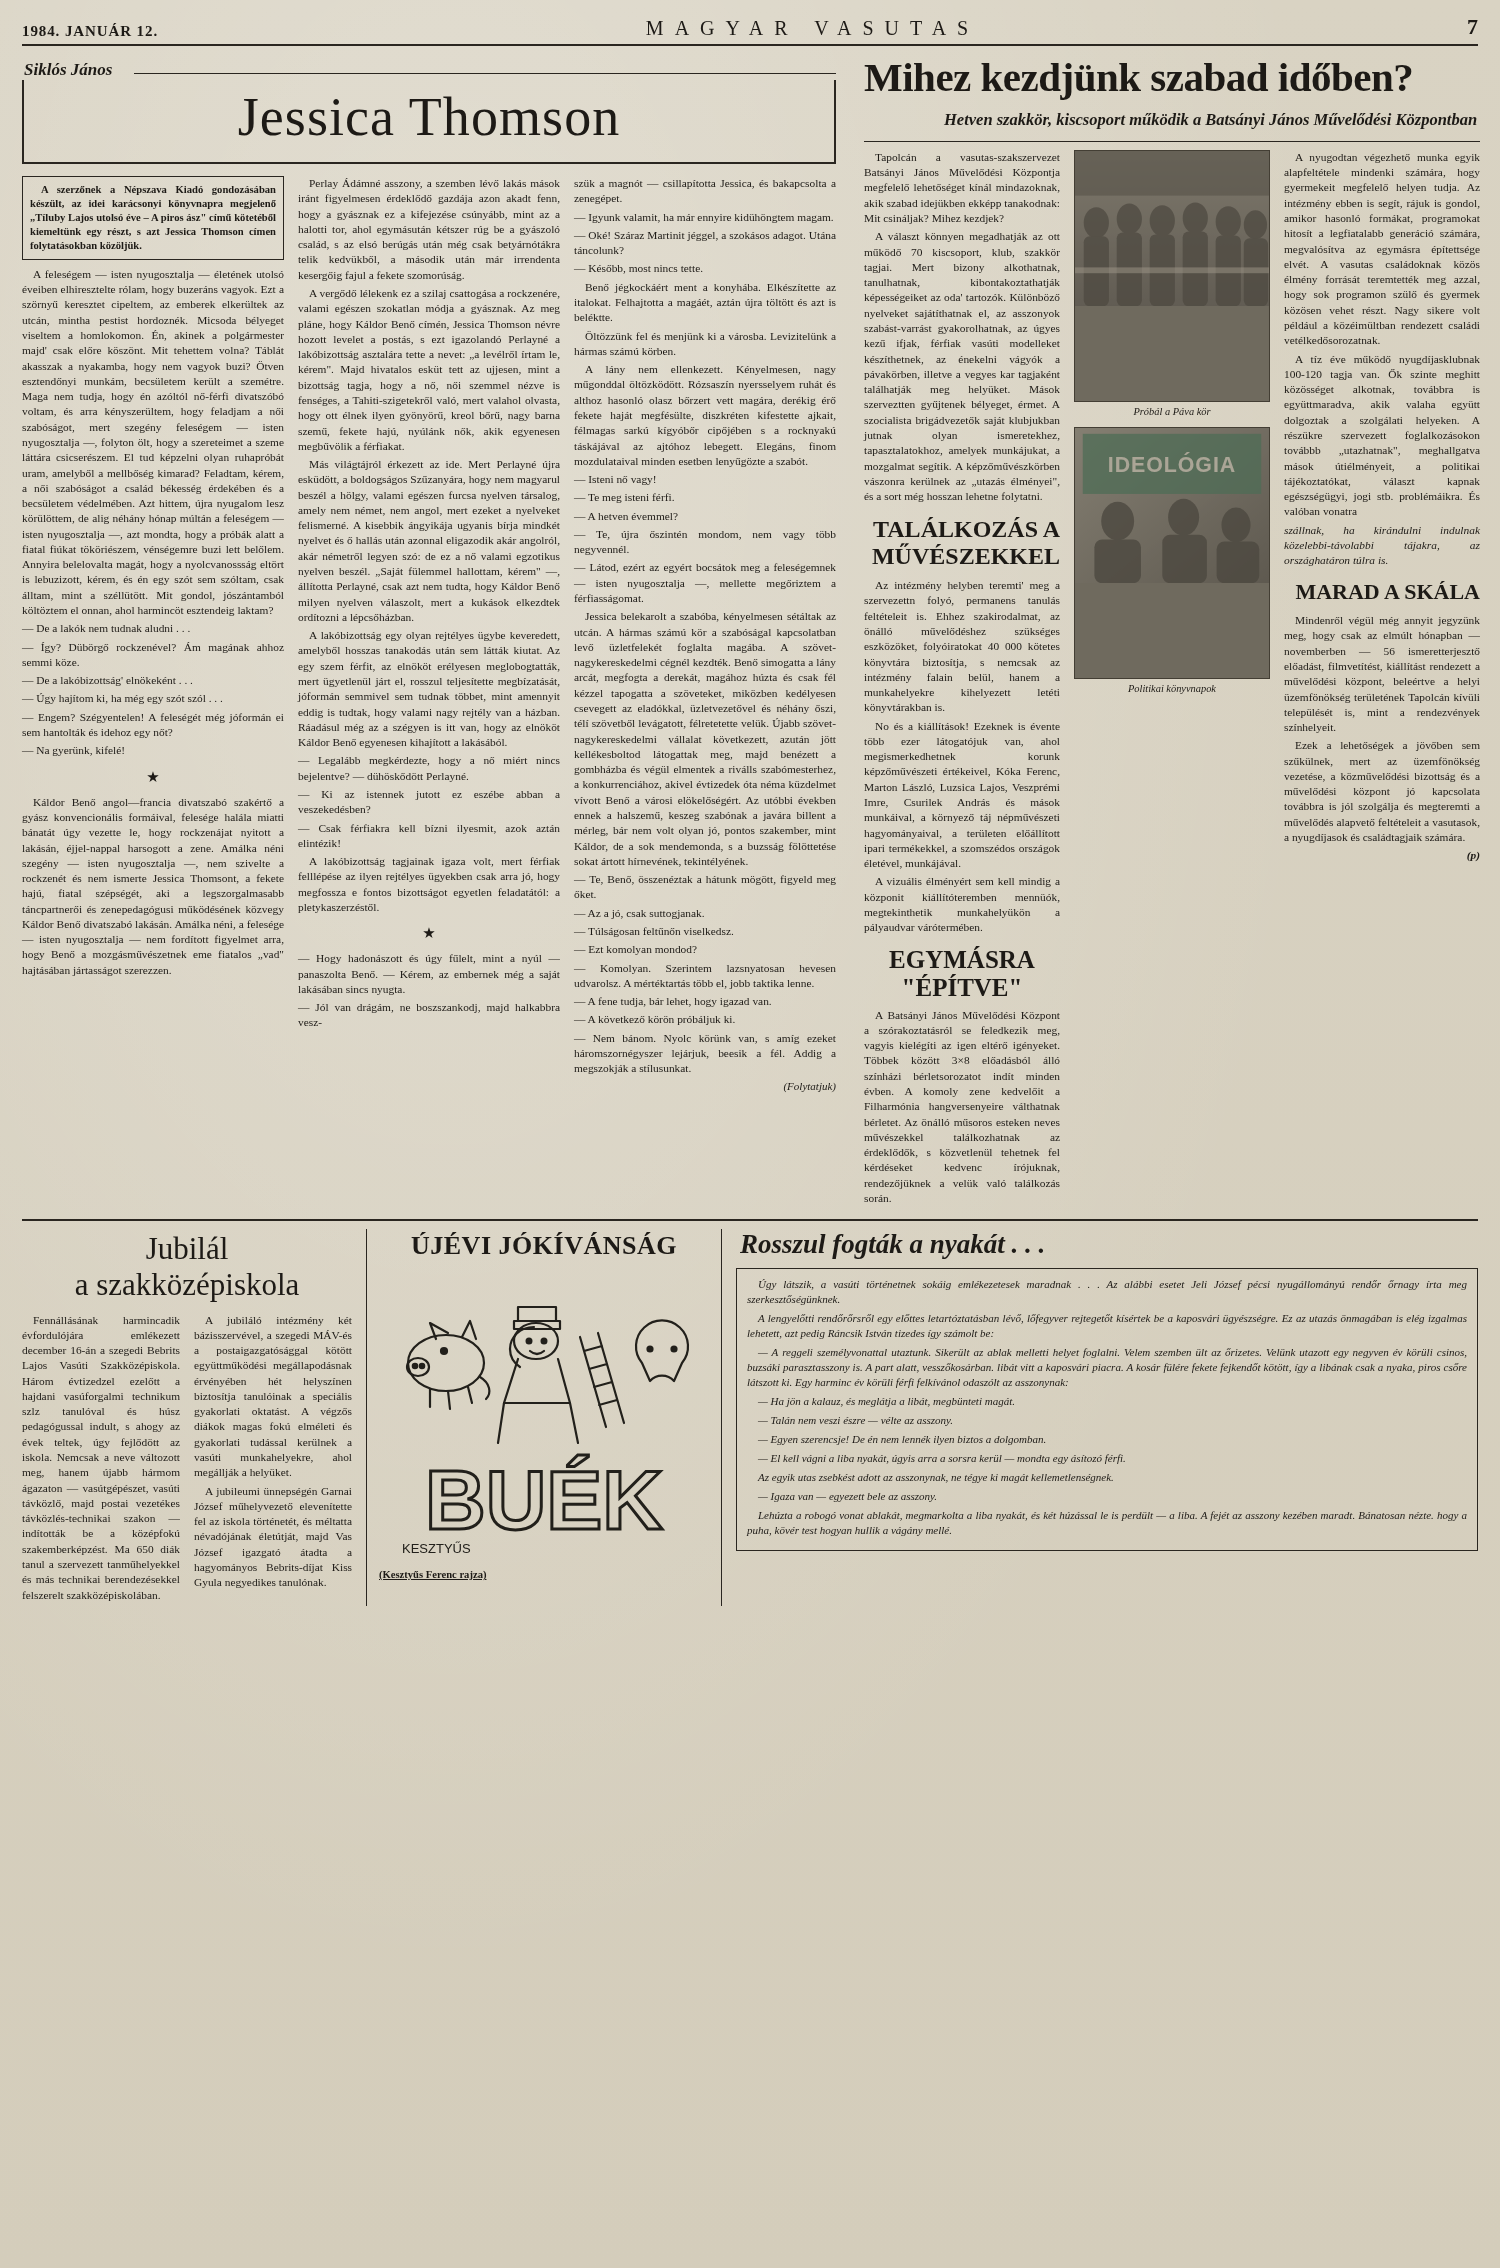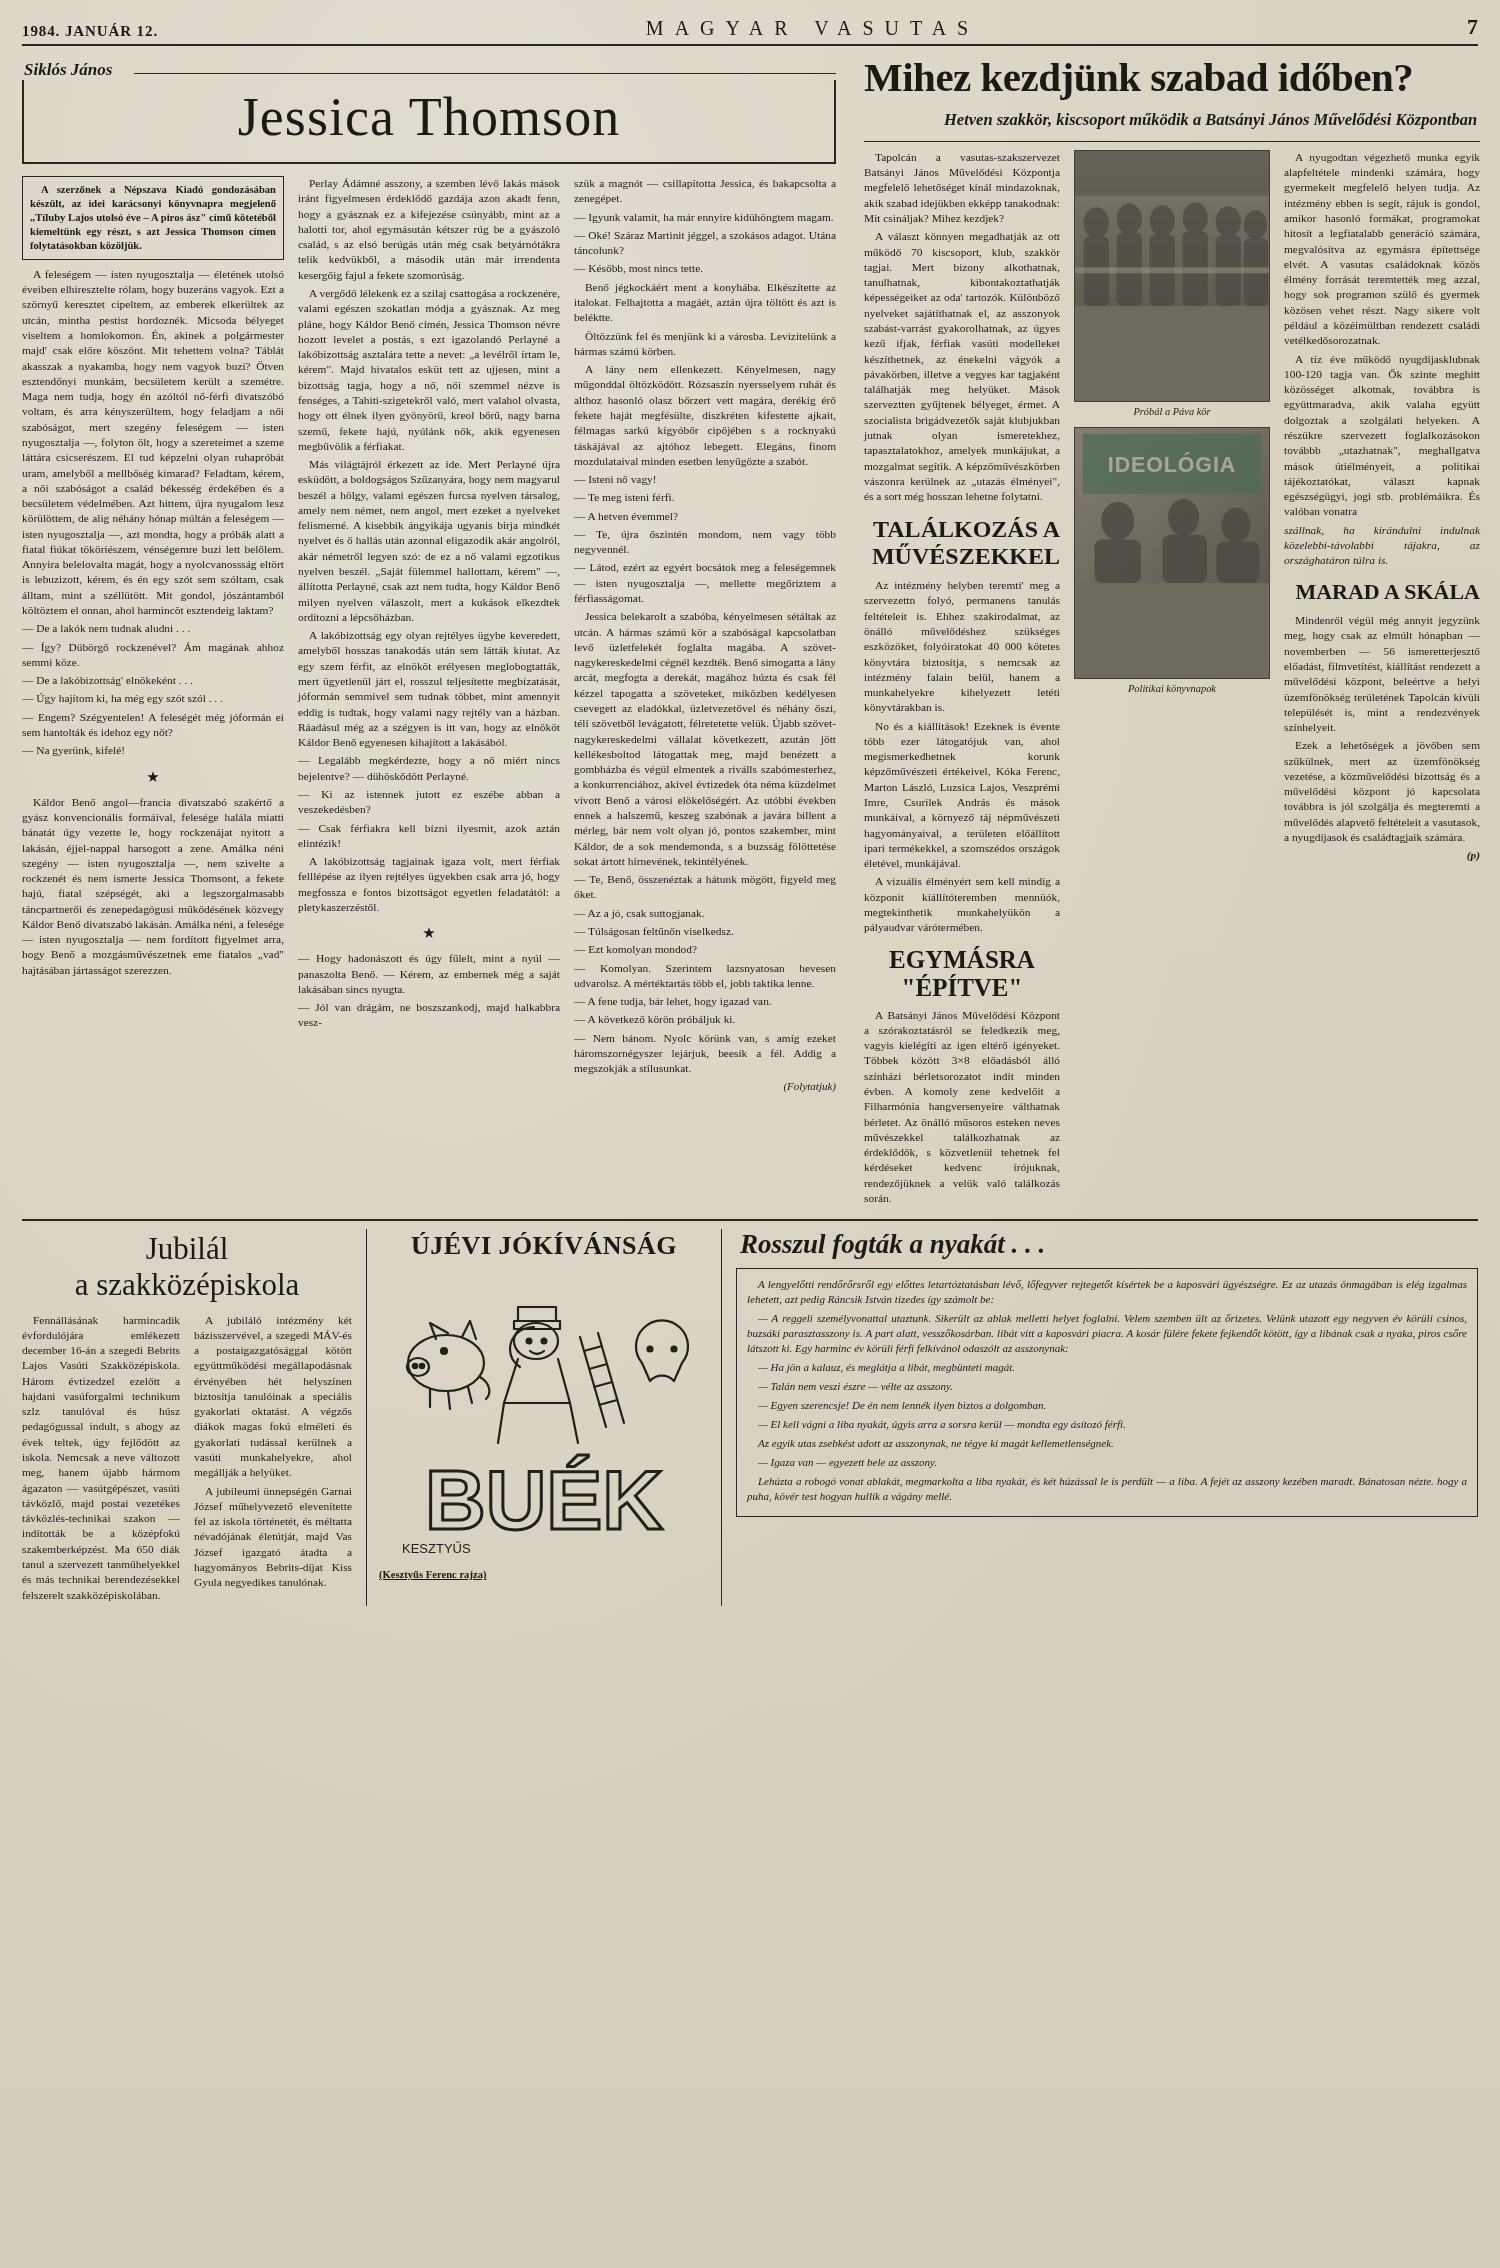--- a/index.html
+++ b/index.html
@@ -361,20 +361,21 @@
           <text x="160" y="262" text-anchor="middle" font-family="Liberation Sans, sans-serif" font-size="84" font-weight="bold" fill="none" stroke="#22201b" stroke-width="3">BUÉK</text>
           <text x="18" y="286" font-family="Liberation Sans, sans-serif" font-size="13" fill="#22201b">KESZTYŰS</text>
         </svg>
       </div>
       <div class="cart-cap">(Kesztyűs Ferenc rajza)</div>
     </div>
 
     <div class="b3">
       <div class="box-title">Rosszul fogták a nyakát . . .</div>
       <div class="boxed">
+        <p>Úgy látszik, a vasúti történetnek sokáig emlékezetesek maradnak . . . Az alábbi esetet Jeli József pécsi nyugállományú rendőr őrnagy írta meg szerkesztőségünknek.</p>
         <p>A lengyelőtti rendőrőrsről egy előttes letartóztatásban lévő, lőfegyver rejtegetőt kísértek be a kaposvári ügyészségre. Ez az utazás önmagában is elég izgalmas lehetett, azt pedig Ráncsik István tizedes így számolt be:</p>
         <p>— A reggeli személyvonattal utaztunk. Sikerült az ablak melletti helyet foglalni. Velem szemben ült az őrizetes. Velünk utazott egy negyven év körüli csinos, buzsáki parasztasszony is. A part alatt, vesszőkosárban. libát vitt a kaposvári piacra. A kosár fülére fekete fejkendőt kötött, így a libának csak a nyaka, piros csőre látszott ki. Egy harminc év körüli férfi felkívánol odaszólt az asszonynak:</p>
         <p class="">— Ha jön a kalauz, és meglátja a libát, megbünteti magát.</p>
         <p>— Talán nem veszi észre — vélte az asszony.</p>
         <p>— Egyen szerencsje! De én nem lennék ilyen biztos a dolgomban.</p>
         <p>— El kell vágni a liba nyakát, úgyis arra a sorsra kerül — mondta egy ásítozó férfi.</p>
         <p>Az egyik utas zsebkést adott az asszonynak, ne tégye ki magát kellemetlenségnek.</p>
         <p>— Igaza van — egyezett bele az asszony.</p>
         <p>Lehúzta a robogó vonat ablakát, megmarkolta a liba nyakát, és két húzással le is perdült — a liba. A fejét az asszony kezében maradt. Bánatosan nézte. hogy a puha, kövér test hogyan hullik a vágány mellé.</p>
       </div>

